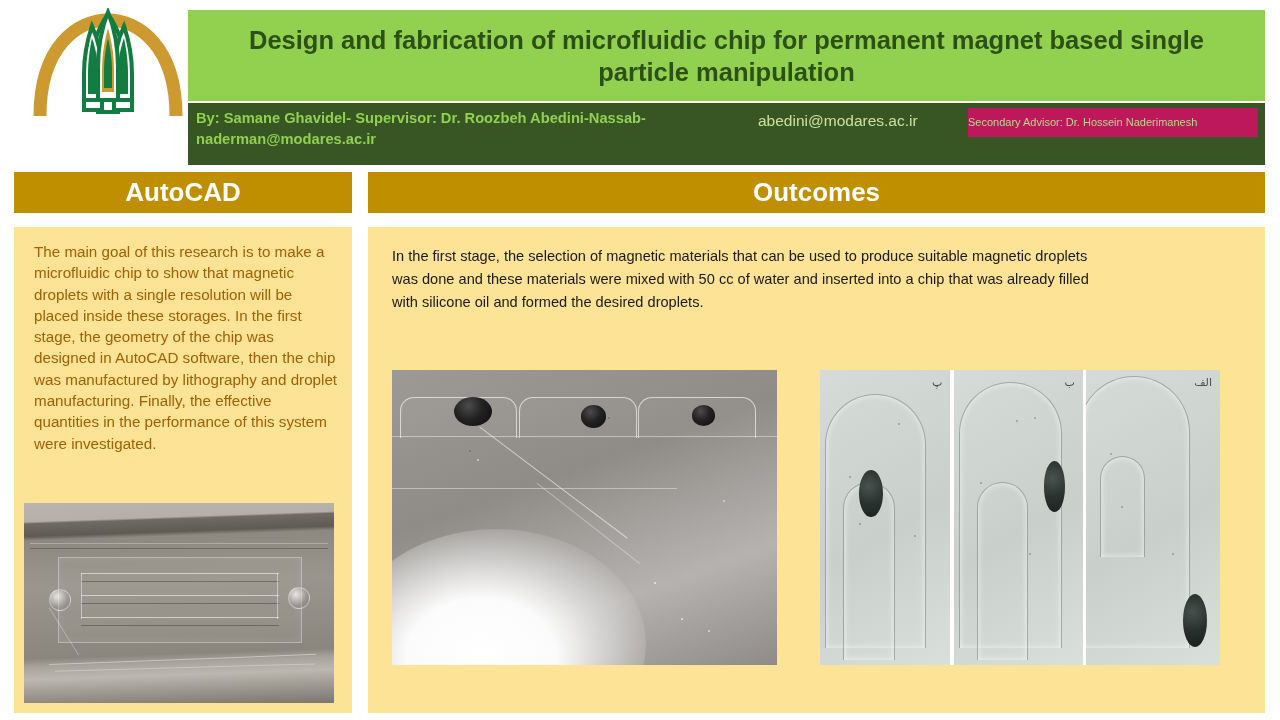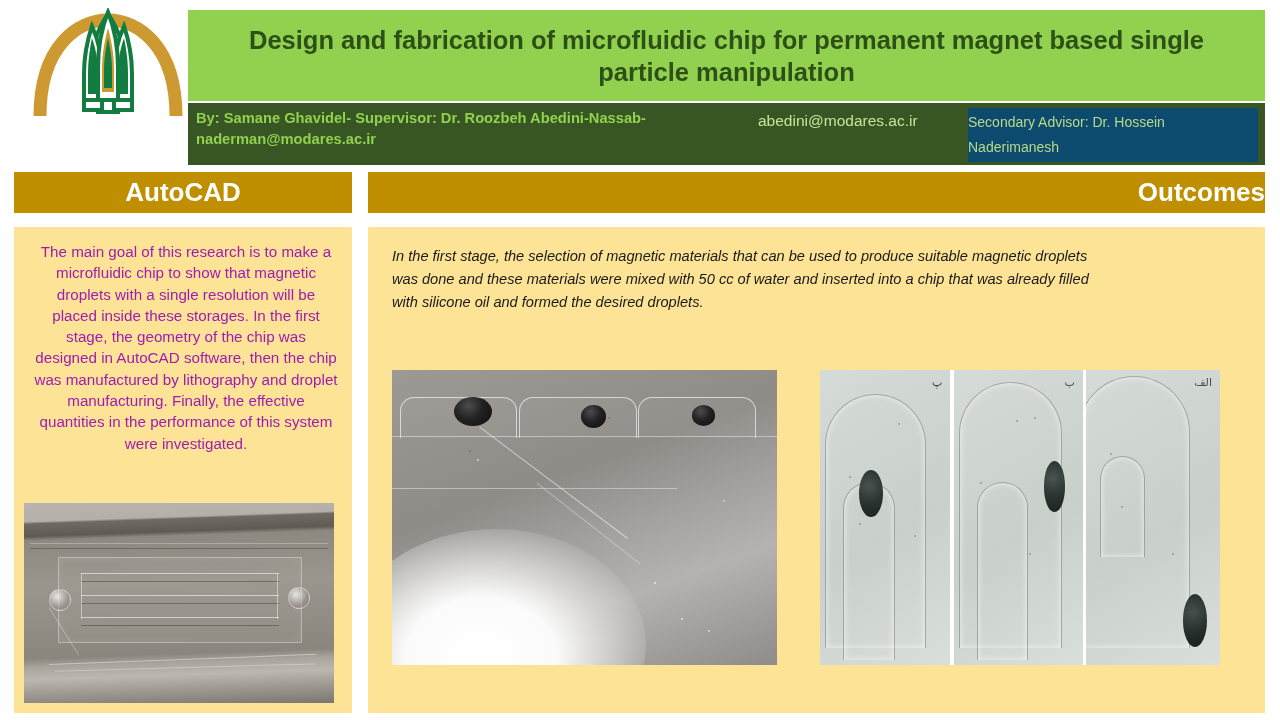--- a/index.html
+++ b/index.html
@@ -79,66 +79,65 @@
     width: 195px;
     color: #C9E29B;
     font-size: 15.5px;
     line-height: 21px;
   }
   #authors-secondary {
     position: absolute;
     left: 780px; top: 5px;
     width: 290px;
     color: #B9D98A;
-    font-size: 14px;
+    font-size: 11px;
     line-height: 25px;
-    background: #0c4a6e;
+    background: #be185d;
     padding: 2px 0 2px 0;
   }
 
   
   .section-banner {
     position: absolute;
     background: #BF8F00;
     display: flex;
     align-items: center;
     justify-content: center;
     color: #ffffff;
     font-weight: bold;
     font-size: 26px;
   }
   #methods-banner { left: 14px; top: 172px; width: 338px; height: 41px; }
-  #outcomes-banner { left: 368px; top: 172px; width: 897px; height: 41px; justify-content: flex-end; }
+  #outcomes-banner { left: 368px; top: 172px; width: 897px; height: 41px; }
 
   
   .content-panel {
     position: absolute;
     background: #FCE396;
   }
   #methods-panel { left: 14px; top: 227px; width: 338px; height: 486px; }
   #outcomes-panel { left: 368px; top: 227px; width: 897px; height: 486px; }
 
   #methods-text {
     position: absolute;
     left: 20px; top: 14px;
     width: 304px;
-    color: #a21caf;
+    color: #a16207;
     font-size: 15.2px;
     line-height: 21.3px;
-    text-align: center;
+    text-align: left;
   }
 
   #outcomes-text {
     position: absolute;
     left: 24px; top: 18px;
     width: 720px;
     color: #1A1A1A;
     font-size: 14.6px;
     line-height: 23px;
-    font-style: italic;
   }
 
   
   .photo {
     position: absolute;
     overflow: hidden;
     background: #7a7266;
   }
   #methods-photo { left: 10px; top: 276px; width: 310px; height: 200px; }
   #outcomes-photo-left { left: 24px; top: 143px; width: 385px; height: 295px; }

